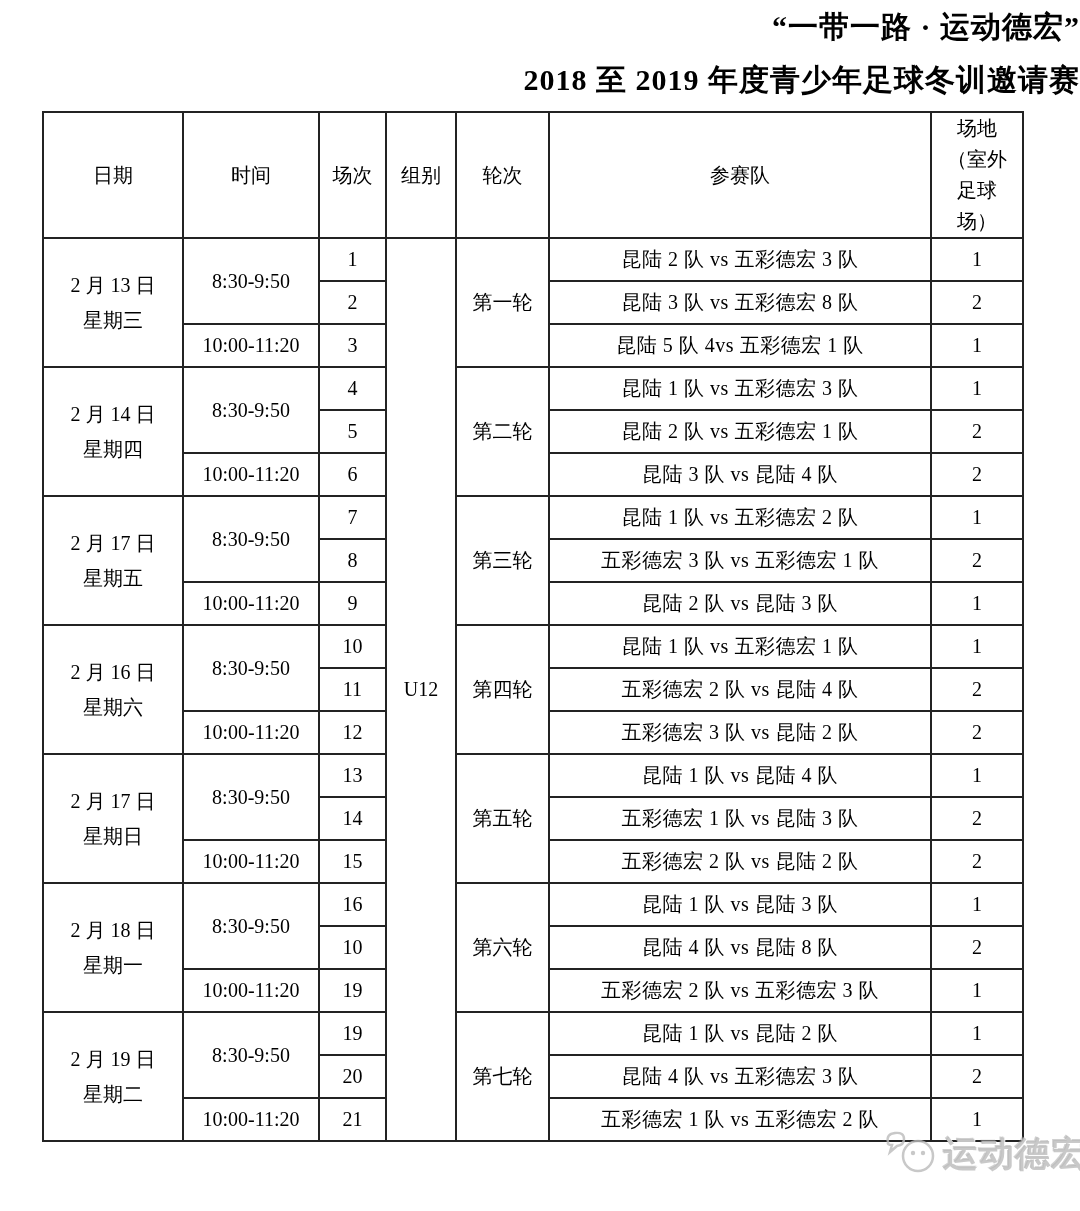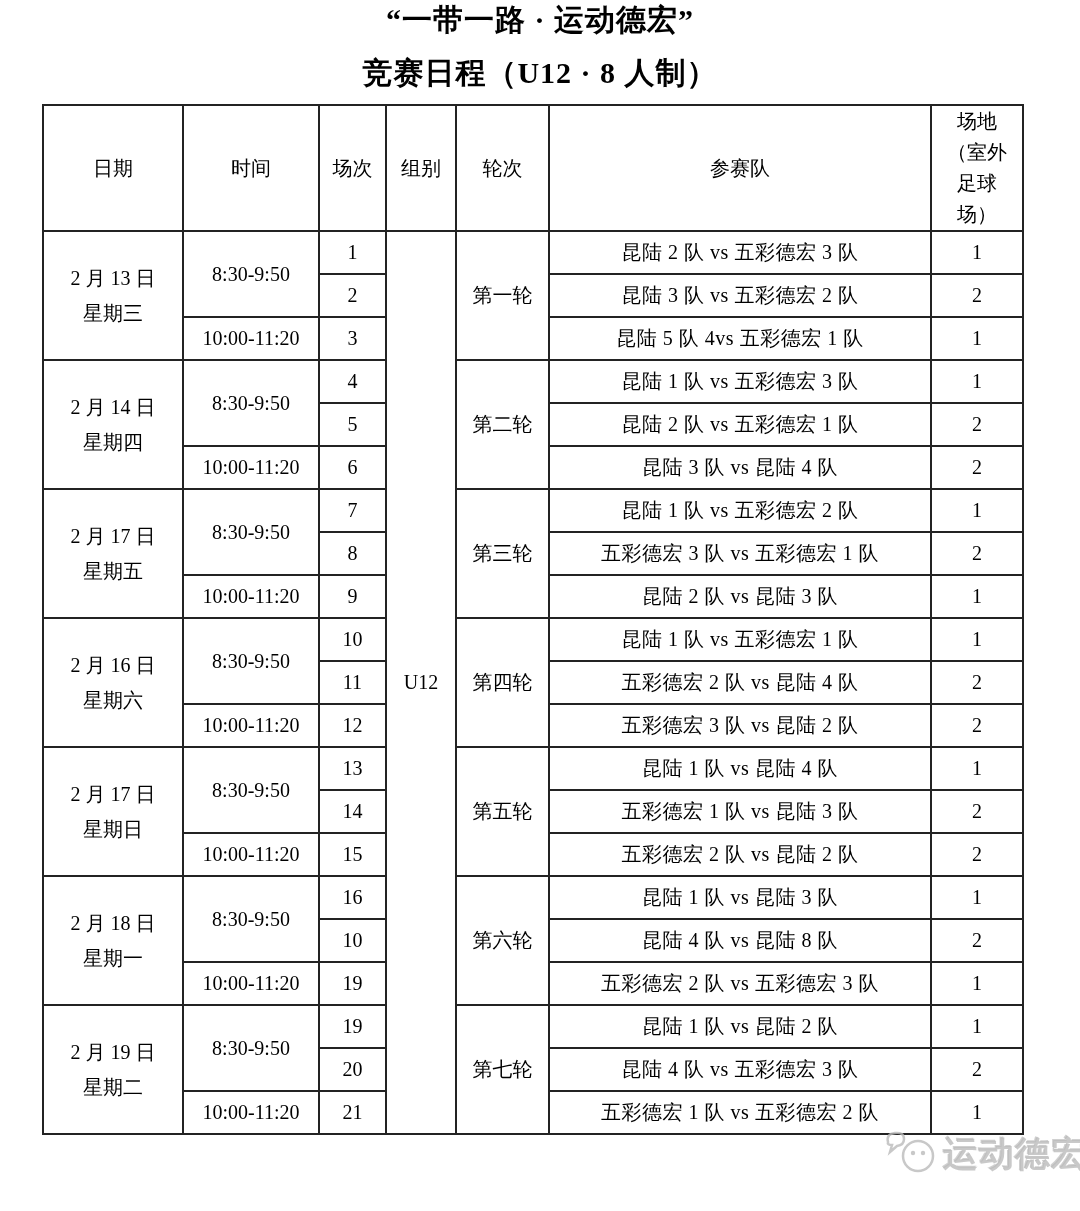--- a/index.html
+++ b/index.html
@@ -4,21 +4,21 @@
 <style>
   * { box-sizing: border-box; margin: 0; padding: 0; }
   html, body { background: #ffffff; }
   body {
     width: 1080px; height: 1211px;
     position: relative;
     font-family: "Liberation Serif", "DejaVu Serif", serif;
     color: #000000;
     overflow: hidden;
   }
-  .titles { text-align: center; padding-top: 0; }
+  .titles { text-align: right; padding-top: 7px; }
   .title-line {
     font-size: 30px; font-weight: bold; line-height: 1.32;
     letter-spacing: 1px;
   }
   .title-line + .title-line { margin-top: 13px; }
 
   table.schedule {
     border-collapse: collapse;
     table-layout: fixed;
     width: 980px;
@@ -52,21 +52,21 @@
     text-shadow: 1px 1px 0 rgba(255,255,255,0.9), -1px -1px 0 rgba(150,150,150,0.45);
     letter-spacing: 1px;
     white-space: nowrap;
   }
 </style>
 </head>
 <body>
 
 <div class="titles">
   <div class="title-line">“一带一路 · 运动德宏”</div>
-  <div class="title-line">竞赛日程（U12 · 8 人制）</div>
+  <div class="title-line">2018 至 2019 年度青少年足球冬训邀请赛</div>
 </div>
 
 <table class="schedule">
   <colgroup>
     <col style="width:140px">
       <col style="width:136px">
       <col style="width:67px">
     <col style="width:70px">
       <col style="width:93px">
       <col style="width:382px">
@@ -95,21 +95,21 @@
       </td>
       <td rowspan="2">8:30-9:50</td>
       <td>1</td>
       <td rowspan="21">U12</td>
       <td rowspan="3">第一轮</td>
       <td class="c-teams">昆陆 2 队 vs 五彩德宏 3 队</td>
       <td>1</td>
     </tr>
     <tr>
       <td>2</td>
-      <td class="c-teams">昆陆 3 队  vs  五彩德宏 2 队</td>
+      <td class="c-teams">昆陆 3 队  vs  五彩德宏 8 队</td>
       <td>2</td>
     </tr>
     <tr>
       <td>10:00-11:20</td>
       <td>3</td>
       <td class="c-teams">昆陆 5 队 4vs 五彩德宏 1 队</td>
       <td>1</td>
     </tr>
 
     <tr>

